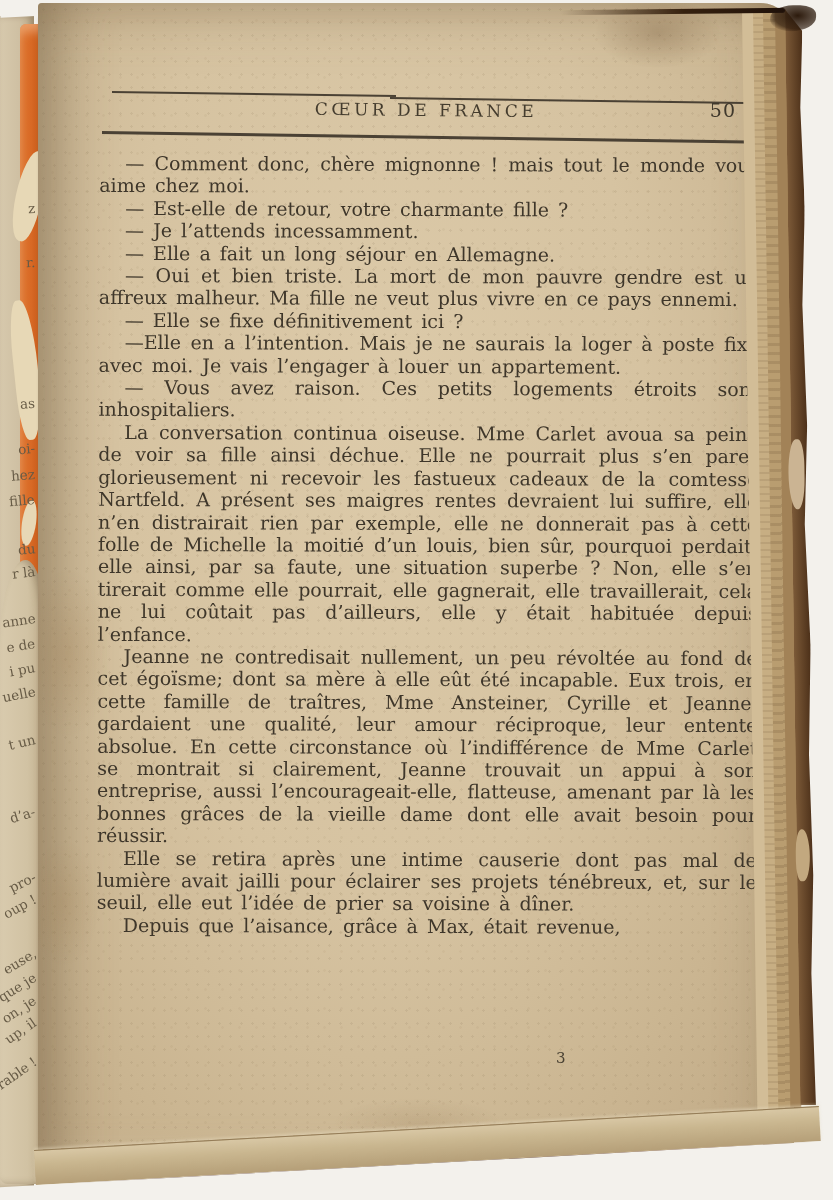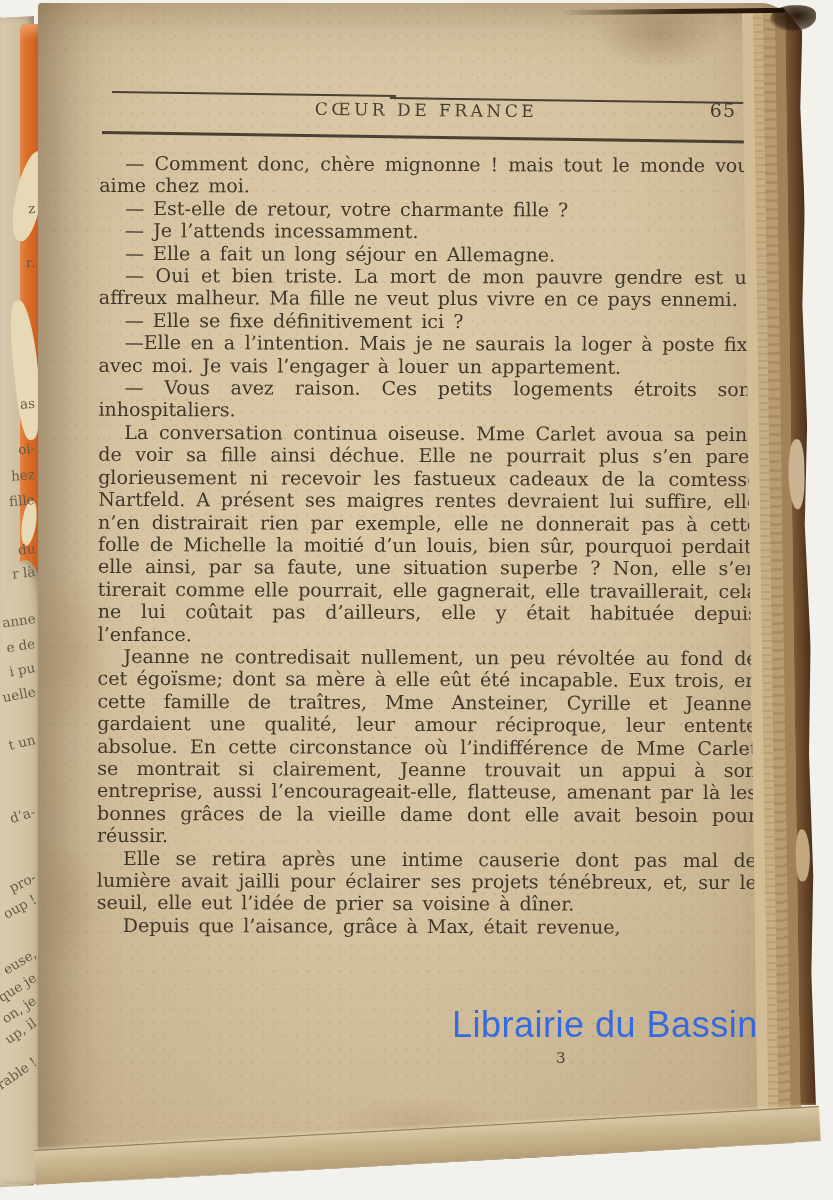--- a/index.html
+++ b/index.html
@@ -195,21 +195,21 @@
 
   <div class="gutter"></div>
 
   <div class="main-page">
     <div class="speckle"></div>
     <div class="stains"></div>
 
     <div class="rule ruleA1"></div>
     <div class="rule ruleA2"></div>
     <div class="header-title">CŒUR DE FRANCE</div>
-    <div class="header-page-number">65</div>
+    <div class="header-page-number">50</div>
     <div class="rule ruleB"></div>
 
     <div class="body-text">
         <p>— Comment donc, chère mignonne ! mais tout le monde vous aime chez moi.</p>
         <p>— Est-elle de retour, votre charmante fille ?</p>
         <p>— Je l’attends incessamment.</p>
         <p>— Elle a fait un long séjour en Allemagne.</p>
         <p>— Oui et bien triste. La mort de mon pauvre gendre est un affreux malheur. Ma fille ne veut plus vivre en ce pays ennemi.</p>
         <p>— Elle se fixe définitivement ici ?</p>
         <p>—Elle en a l’intention. Mais je ne saurais la loger à poste fixe avec moi. Je vais l’engager à louer un appartement.</p>
@@ -232,14 +232,13 @@
     <div class="edge-blot1"></div>
     <div class="edge-blot2"></div>
     <div class="corner-dark"></div>
   </div>
   <div class="top-streak"></div>
 
   <div class="fold-strip"></div>
   <div class="bottom-line"></div>
   <div class="bottom-wedge"></div>
 
-  <div class="watermark" style="color: rgb(35, 96, 234);">Librairie du Bassin</div>
 </div>
 
 </body></html>

